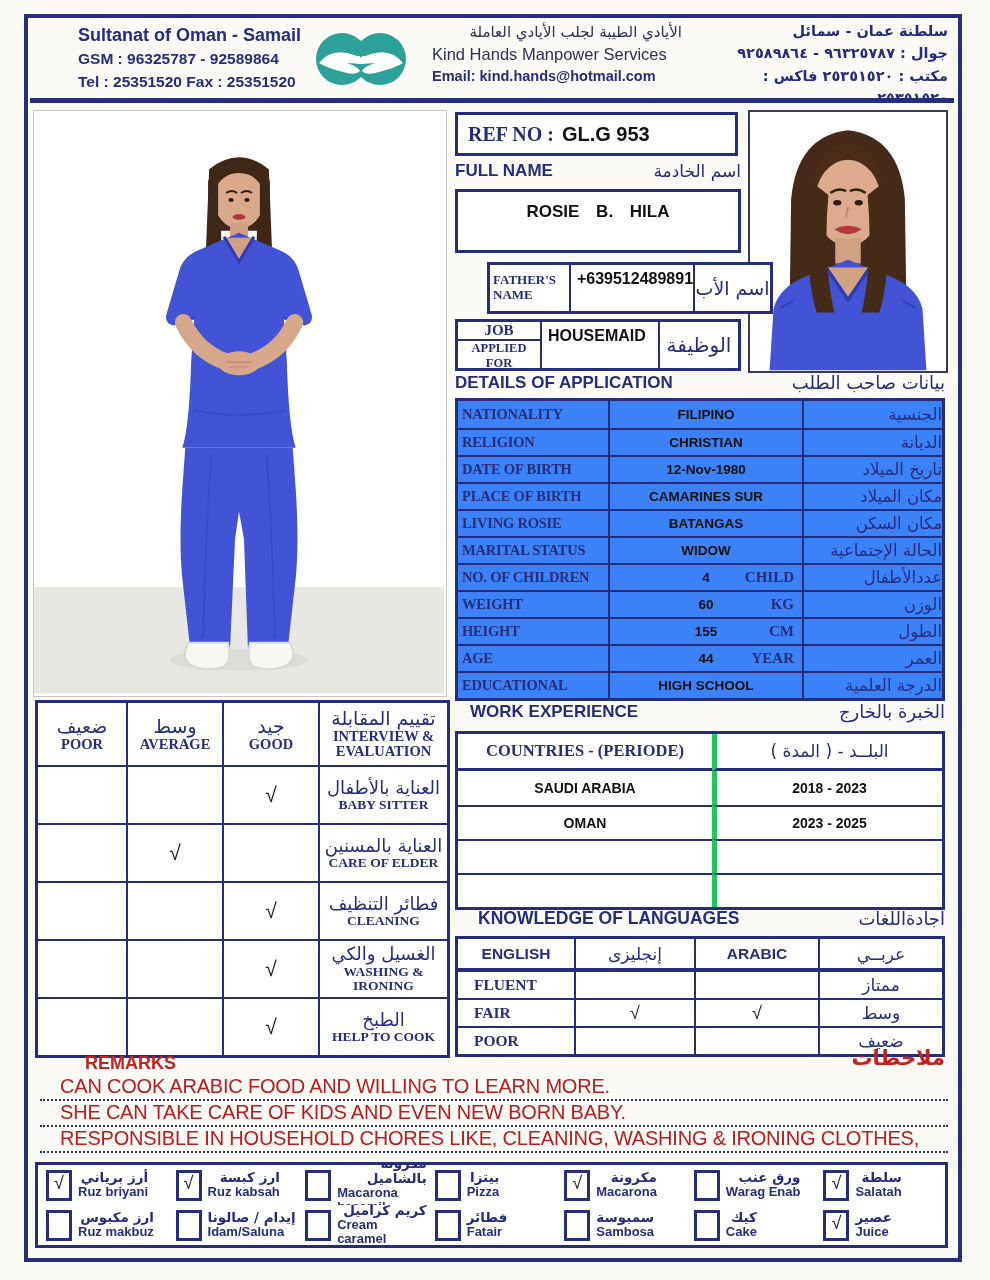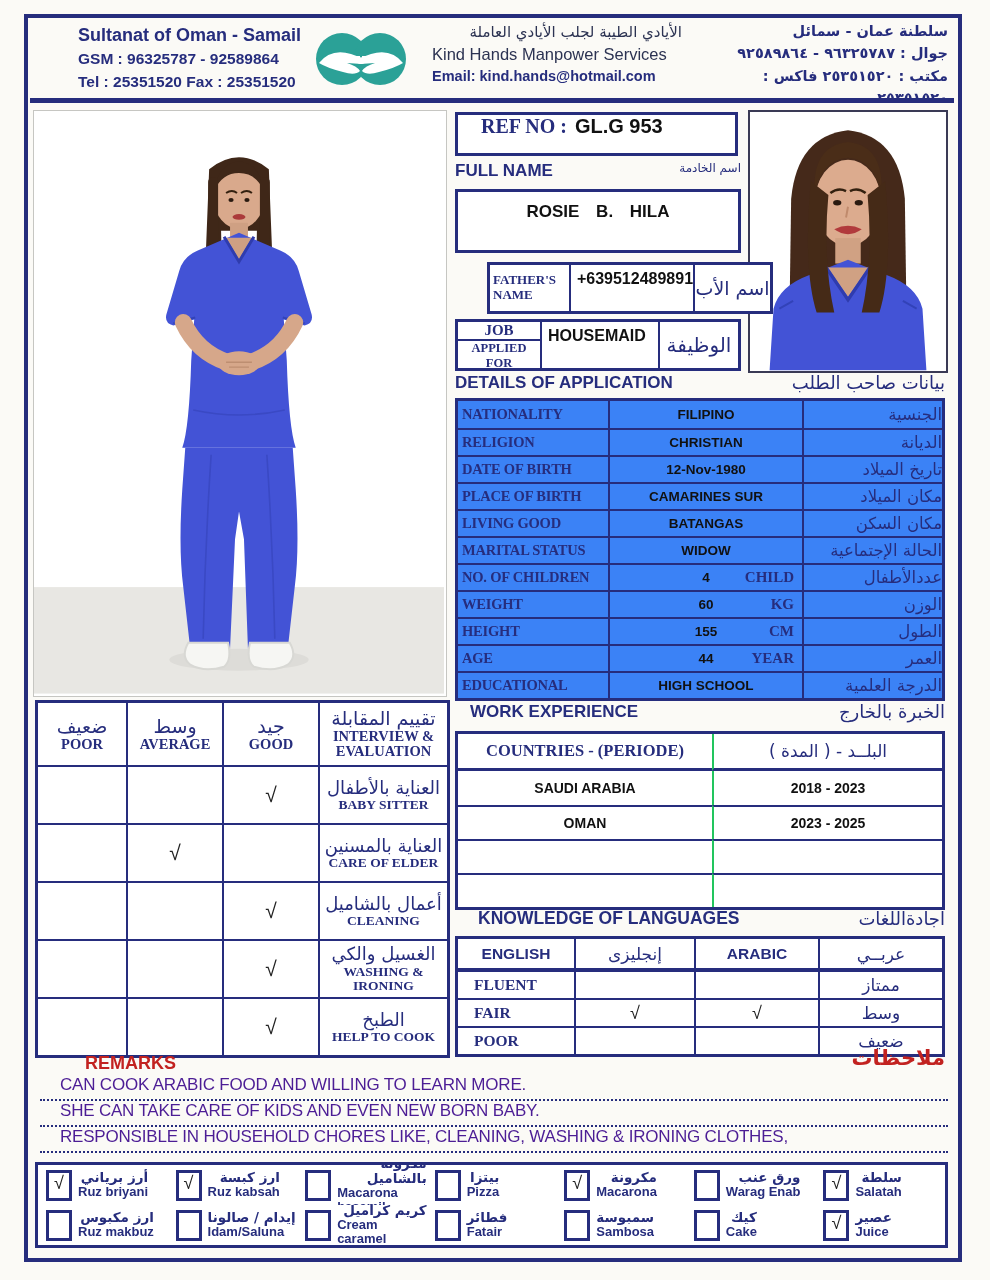--- a/index.html
+++ b/index.html
@@ -22,26 +22,26 @@
   .hdr-left{left:78px;top:22px;width:240px;line-height:1.45;}
   .hdr-left .l1{font-size:18px;}
   .hdr-left .l2,.hdr-left .l3{font-size:15.5px;}
   .hdr-center{left:408px;top:22px;width:250px;line-height:1.4;margin-left:24px;}
   .hdr-center .car{font-size:15px;color:#2c3352;}
   .hdr-center .cco{font-size:16.5px;color:#2c3352;}
   .hdr-center .cem{font-size:14.5px;}
   .hdr-right{left:700px;top:20px;width:248px;text-align:right;line-height:1.55;font-size:14.5px;}
 
   
-  .refbox{left:455px;top:112px;width:283px;height:44px;border:3px solid #262d7d;display:flex;padding-left:23px;box-sizing:border-box;background:#fff;}
+  .refbox{left:455px;top:112px;width:283px;height:44px;border:3px solid #262d7d;display:flex;align-items:center;padding-left:10px;box-sizing:border-box;background:#fff;}
   .refbox .rl{font-size:20px;}
   .refbox .rv{font-size:20px;margin-left:8px;color:#111;}
   .fnrow{left:455px;top:161px;width:286px;display:flex;justify-content:space-between;}
   .fnrow .fe{font-size:17px;}
-  .fnrow .fa{font-size:12px;}
+  .fnrow .fa{font-size:17px;}
   .namebox{left:455px;top:189px;width:286px;height:64px;border:3px solid #262d7d;box-sizing:border-box;background:#fff;}
   .namebox .nv{margin-top:10px;text-align:center;font-size:17px;word-spacing:12px;}
 
   .cellbox{border:3px solid #262d7d;box-sizing:border-box;display:flex;background:#fff;}
   .fbox{left:455px;top:262px;width:286px;height:52px;margin-left:32px;}
   .fbox .c1{width:84px;border-right:2px solid #262d7d;font-size:13px;line-height:1.15;display:flex;align-items:center;padding-left:3px;box-sizing:border-box;}
   .fbox .c2{flex:1;font-size:16px;display:flex;align-items:flex-start;padding:5px 0 0 6px;box-sizing:border-box;}
   .fbox .c3{width:80px;border-left:2px solid #262d7d;font-size:19px;box-sizing:border-box;}
   .jbox{left:455px;top:319px;width:286px;height:52px;text-align:center;}
   .jbox .c1{width:84px;border-right:2px solid #262d7d;box-sizing:border-box;display:flex;flex-direction:column;}
@@ -80,21 +80,21 @@
   .ev .chk{font-size:21px;color:#222;}
 
   
   .wtitle{left:470px;top:701px;width:475px;display:flex;justify-content:space-between;align-items:center;}
   .wtitle .te{font-size:17px;}
   .wtitle .ta{font-size:18px;}
   .wk{left:455px;top:731px;width:490px;border:3px solid #262d7d;box-sizing:border-box;display:grid;grid-template-columns:254px 1fr;background:#fff;}
   .wk>div{height:34px;border-top:2px solid #262d7d;display:flex;align-items:center;justify-content:center;box-sizing:border-box;}
   .wk>div:nth-child(-n+2){border-top:none;height:37px;border-bottom:3px solid #262d7d;}
   .wk>div:nth-child(-n+4){border-top:none;}
-  .wk>div:nth-child(2n){border-left:2px solid #22c55e;}
+  .wk>div:nth-child(2n){border-left:5px solid #22c55e;}
   .wk .whe{font-size:16.5px;}
   .wk .wha{font-size:17px;}
   .wk .wc{font-size:14px;text-align:right;}
 
   
   .ltitle{left:478px;top:908px;width:467px;display:flex;justify-content:space-between;align-items:center;}
   .ltitle .te{font-size:17.5px;}
   .ltitle .ta{font-size:18px;}
   .lg{left:455px;top:936px;width:490px;border:3px solid #262d7d;box-sizing:border-box;display:grid;grid-template-columns:116px 120px 124px 1fr;background:#fff;}
   .lg>div{height:28px;border-top:2px solid #262d7d;display:flex;align-items:center;justify-content:center;box-sizing:border-box;}
@@ -102,21 +102,21 @@
   .lg>div:nth-child(4n+2),.lg>div:nth-child(4n+3),.lg>div:nth-child(4n){border-left:2px solid #262d7d;}
   .lg .lh{font-size:15.5px;}
   .lg .lha{font-size:17px;}
   .lg .lr{justify-content:flex-start;padding-left:16px;font-size:15.5px;}
   .lg .lra{font-size:17px;}
   .lg .chk{font-size:18px;color:#222;}
 
   
   .rem-en{left:85px;top:1053px;font-size:18px;color:#c22220;}
   .rem-ar{left:700px;top:1046px;width:245px;text-align:right;font-size:21px;color:#c22220;}
-  .rline{left:40px;width:908px;height:26px;border-bottom:2px dotted #262d7d;font-size:17px;letter-spacing:-0.2px;padding-left:20px;box-sizing:border-box;color:#4c1d95;}
+  .rline{left:40px;width:908px;height:26px;border-bottom:2px dotted #262d7d;font-size:20px;letter-spacing:-0.2px;padding-left:20px;box-sizing:border-box;color:#b91c1c;}
 
   
   .foods{left:35px;top:1162px;width:913px;height:86px;border:3px solid #262d7d;box-sizing:border-box;display:grid;grid-template-columns:repeat(7,1fr);grid-auto-rows:1fr;background:#fff;}
   .fitem{display:flex;align-items:center;padding-left:8px;overflow:hidden;}
   .fck{width:26px;height:31px;border:3px solid #262d7d;box-sizing:border-box;flex:none;display:flex;align-items:center;justify-content:center;background:#fff;}
   .fck span{font-size:18px;color:#222;margin-top:-4px;}
   .flbl{margin-left:6px;line-height:1.1;}
   .flbl .fa2{font-size:13.5px;}
   .flbl .fe2{font-size:13px;}
 </style>
@@ -268,21 +268,21 @@
       <span>12-Nov-1980</span>
       <span class="unit navy b serif"></span>
     </div>
     <div class="da navy ar">تاريخ الميلاد</div>
   <div class="dl navy b serif">PLACE OF BIRTH</div>
     <div class="dv b">
       <span>CAMARINES SUR</span>
       <span class="unit navy b serif"></span>
     </div>
     <div class="da navy ar">مكان الميلاد</div>
-  <div class="dl navy b serif">LIVING GOOD</div>
+  <div class="dl navy b serif">LIVING ROSIE</div>
     <div class="dv b">
       <span>BATANGAS</span>
       <span class="unit navy b serif"></span>
     </div>
     <div class="da navy ar">مكان السكن</div>
   <div class="dl navy b serif">MARITAL STATUS</div>
     <div class="dv b">
       <span>WIDOW</span>
       <span class="unit navy b serif"></span>
     </div>
@@ -350,21 +350,21 @@
   <div class="chk"></div>
   <div>
       <span class="ra navy ar">العناية بالمسنين</span>
       <span class="re navy b serif">CARE OF ELDER</span>
     </div>
 
   <div class="chk"></div>
   <div class="chk"></div>
   <div class="chk">√</div>
   <div>
-      <span class="ra navy ar">أعمال بالشاميل</span>
+      <span class="ra navy ar">فطائر التنظيف</span>
       <span class="re navy b serif">CLEANING</span>
     </div>
 
   <div class="chk"></div>
   <div class="chk"></div>
   <div class="chk">√</div>
   <div>
       <span class="ra navy ar">الغسيل والكي</span>
       <span class="re navy b serif" style="width:100px;text-align:center">WASHING &amp; IRONING</span>
     </div>

